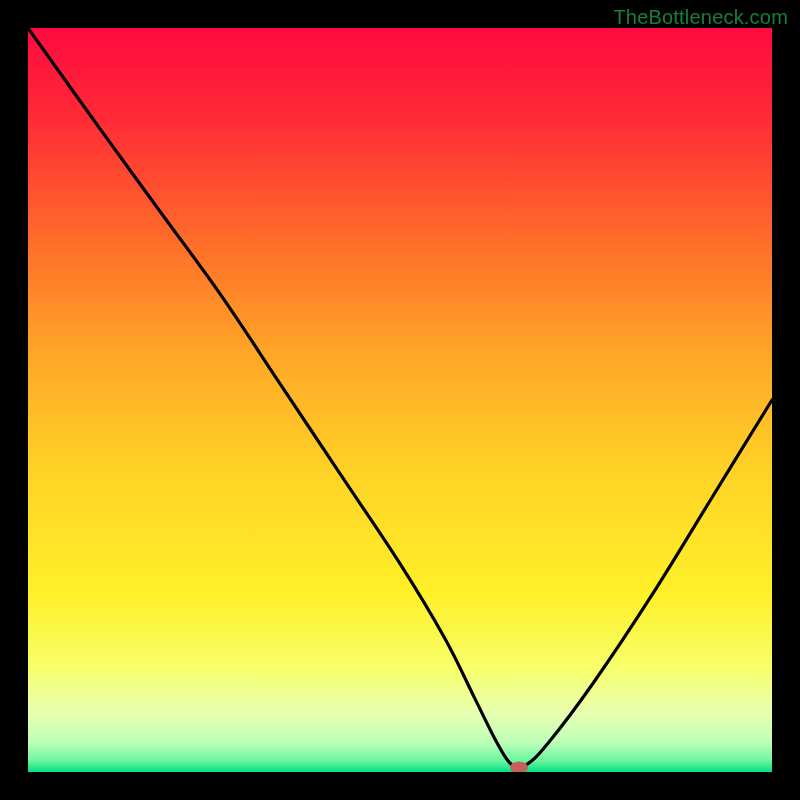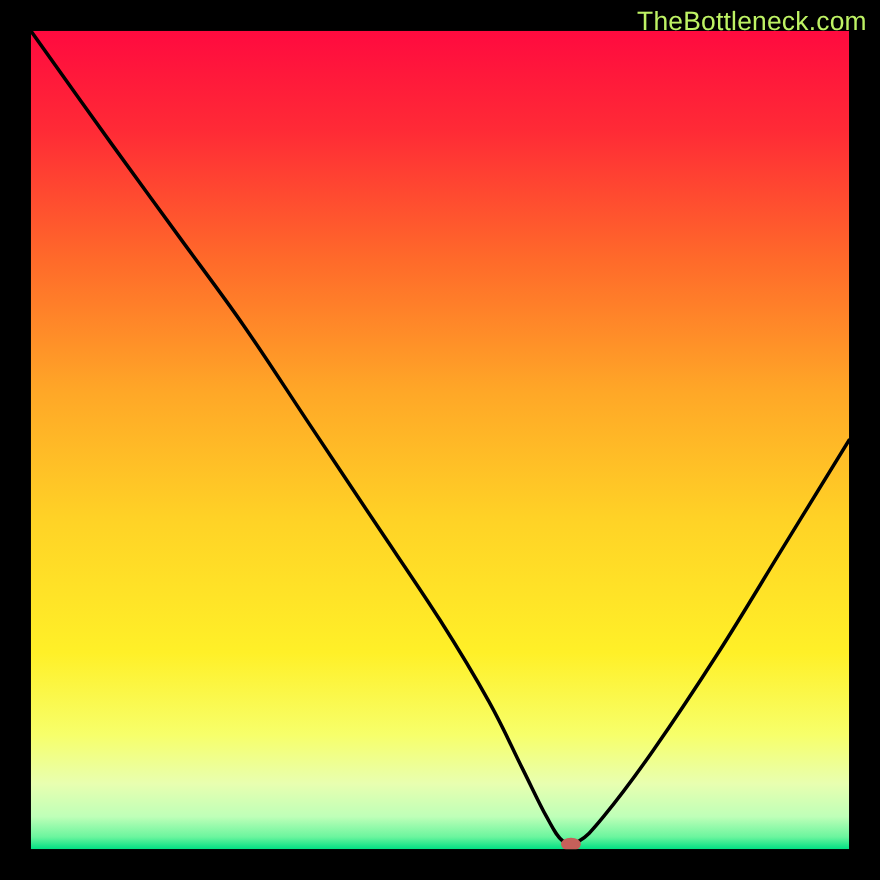--- a/index.html
+++ b/index.html
@@ -21,22 +21,22 @@
     position: absolute;
     left: 28px;
     top: 28px;
     width: 744px;
     height: 744px;
   }
   .attribution {
     position: absolute;
     top: 6px;
     right: 12px;
-    color: #bef264;
-    font-size: 24px;
+    color: #15803d;
+    font-size: 20px;
     font-weight: 500;
     letter-spacing: 0.2px;
   }
   svg { display: block; }
 </style>
 </head>
 <body>
 
 <div class="chart-container">
   <div class="attribution">TheBottleneck.com</div>

